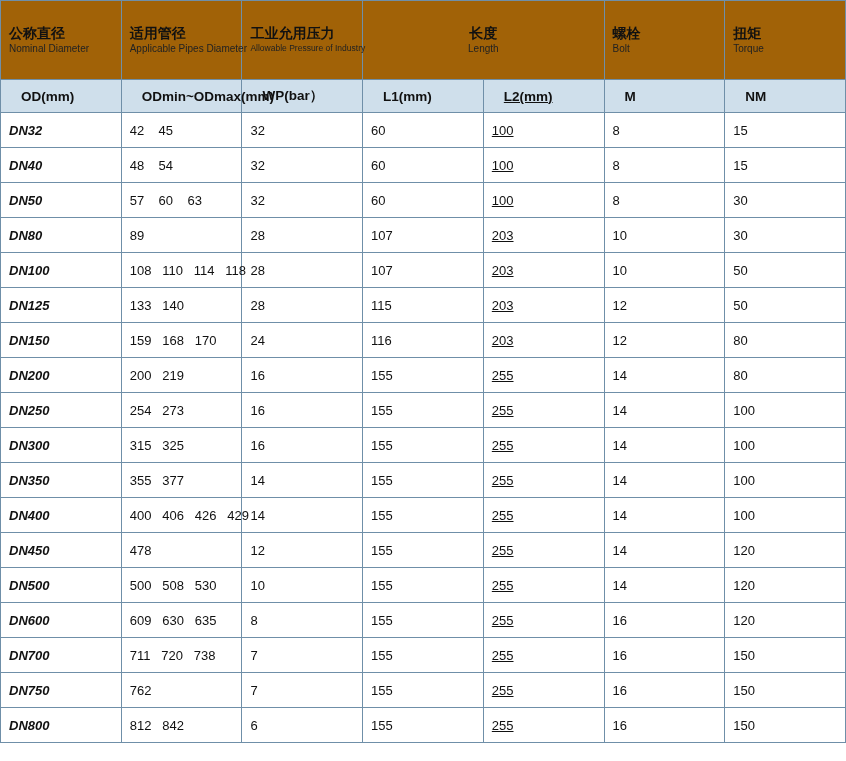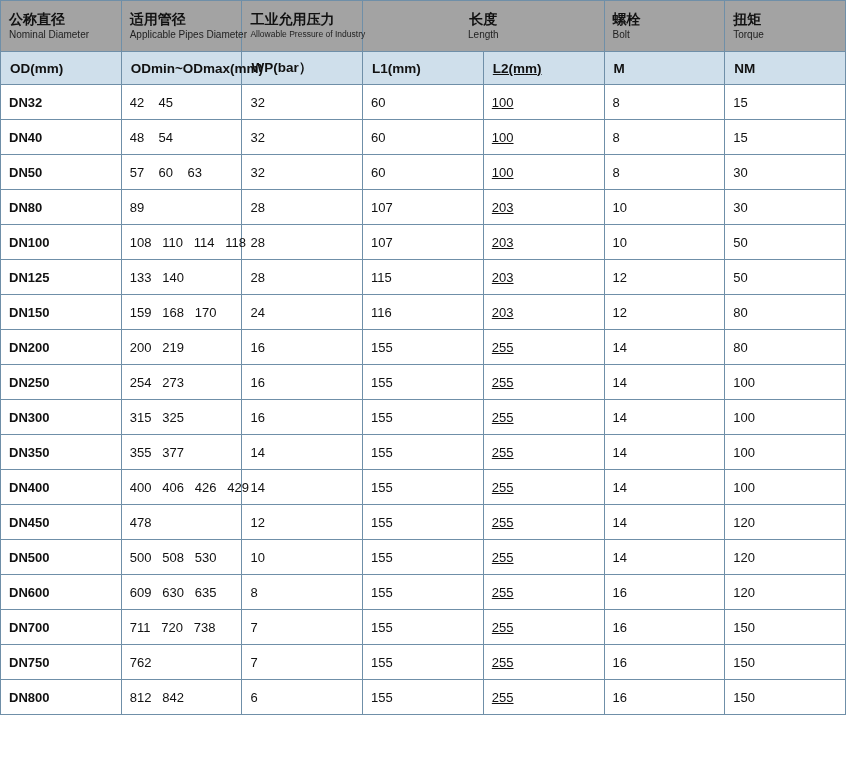--- a/index.html
+++ b/index.html
@@ -18,24 +18,24 @@
     width: 846px;
     table-layout: fixed;
   }
   .spec-table td, .spec-table th {
     border: 1px solid #6f8fa8;
     padding: 0;
     vertical-align: middle;
   }
   
   .hdr-group td {
-    background: #a3a3a3;
+    background: #a16207;
     height: 44px;
     text-align: center;
-    padding: 3px 6px;
+    padding: 17px 6px;
   }
   .hdr-group td.left-al {
     text-align: left;
     padding-left: 8px;
   }
   .hdr-cn {
     font-size: 14px;
     font-weight: bold;
     color: #111111;
     line-height: 17px;
@@ -55,21 +55,21 @@
   .hdr-units td {
     background: #cfdfeb;
     height: 28px;
     font-size: 13.5px;
     font-weight: bold;
     color: #111111;
     padding: 2px 8px;
   }
   .hdr-units td.center {
     text-align: left;
-    padding-left: 9px;
+    padding-left: 20px;
   }
   
   .spec-table tbody tr td {
     height: 30px;
     font-size: 13px;
     background: #ffffff;
     padding: 2px 8px;
     color: #111111;
   }
   td.col-od { width: 104px; }
@@ -78,21 +78,21 @@
   td.col-l1 { width: 104px; }
   td.col-l2 { width: 104px; text-decoration: underline; }
   td.col-bolt { width: 62px; }
   td.col-torque { width: 120px; }
 
   .pipes-list {
     display: block;
     white-space: pre;
     font-size: 13px;
   }
-  .bold-cell { font-weight: bold; }
+  .bold-cell { font-weight: bold; font-style: italic; }
 </style>
 </head>
 <body>
 
 <table class="spec-table">
   <thead>
     <tr class="hdr-group">
       <td class="left-al">
         <div class="hdr-cn">公称直径</div>
         <div class="hdr-en">Nominal Diameter</div>

